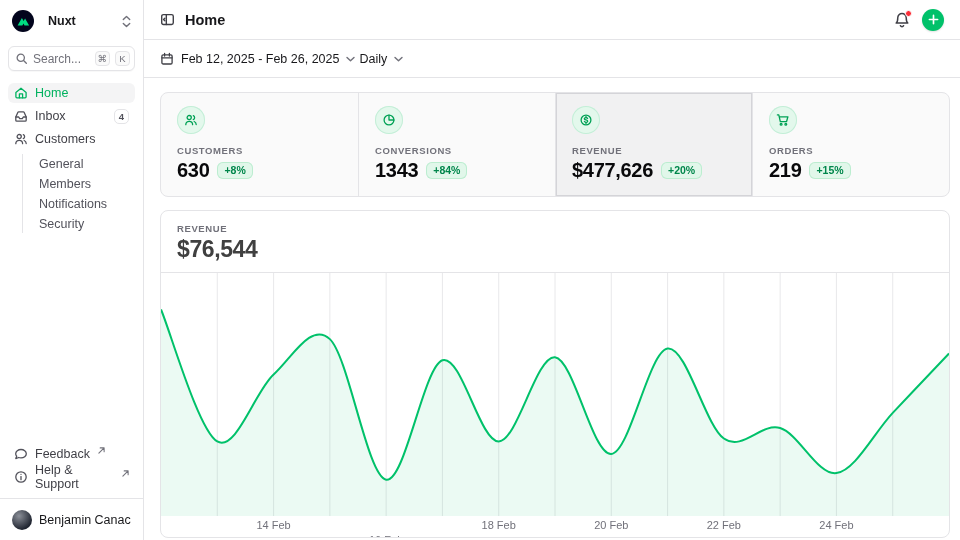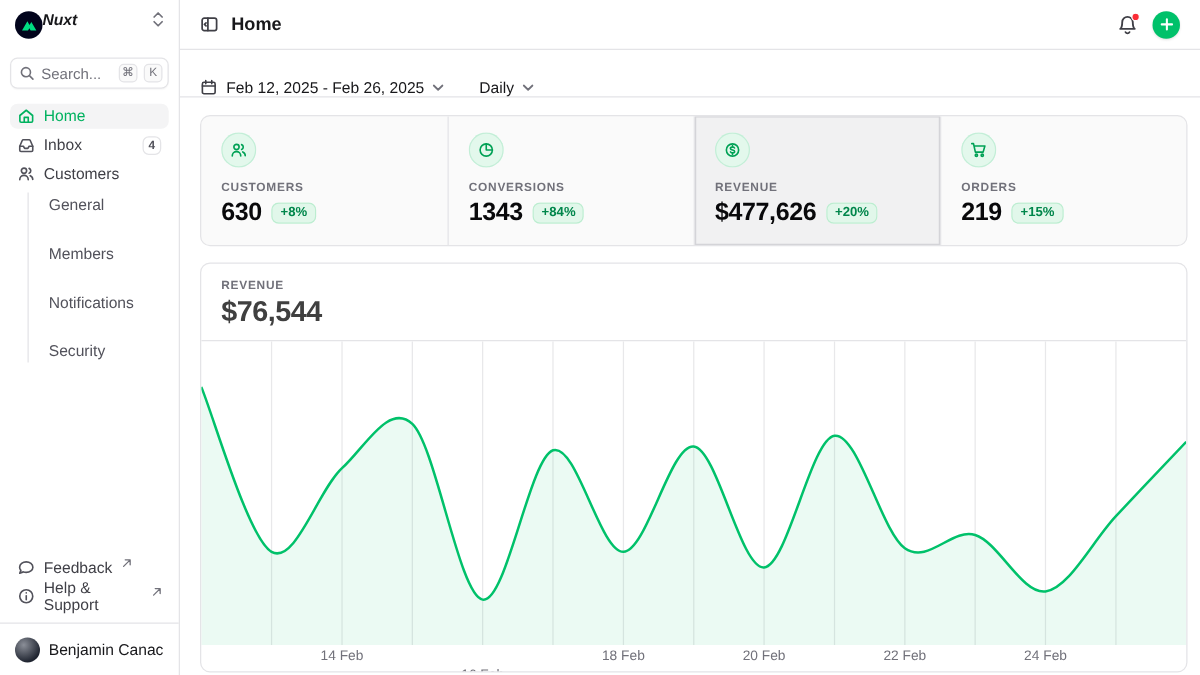--- a/index.html
+++ b/index.html
@@ -13,21 +13,21 @@
   .layout { display:flex; width:960px; height:540px; }
 
   
   .sidebar {
     width:144px; min-width:144px; height:540px;
     border-right:1px solid #E4E4E7;
     display:flex; flex-direction:column;
     padding:7px 8px 8px;
     background:#fff;
   }
-  .team-row { display:flex; gap:0; padding:2px 4px; height:28px; border-radius:6px; cursor:pointer;font-style:italic; }
+  .team-row { display:flex; align-items:center; gap:14px; padding:2px 4px; height:28px; border-radius:6px; cursor:pointer; }
   .team-logo { width:22px; height:22px; min-width:22px; border-radius:50%; background:#02041c; display:flex; align-items:center; justify-content:center; }
   .team-name { font-size:12.5px; font-weight:700; }
   .spacer { flex:1; }
   .muted-ic { color:#71717a; display:flex; }
 
   .search-box {
     margin-top:11px; height:25px;
     border:1px solid #E4E4E7; border-radius:6px;
     display:flex; align-items:center; gap:5px;
     padding:0 4px 0 6px; background:#fff;
@@ -51,21 +51,21 @@
   .nav-item.active { background:#F4F4F5; color:#00b25f; }
   .nav-item.active .nicon { color:#00b25f; }
   .count-badge {
     margin-left:auto; font-size:9.5px; font-weight:600; color:#52525b;
     border:1px solid #E4E4E7; border-radius:5px; background:#fff;
     height:15px; min-width:15px; padding:0 3px; line-height:13px; text-align:center;
   }
   .settings-children {
     margin:2px 0 0 14px; padding-left:12px;
     border-left:1px solid #E4E4E7;
-    display:flex; flex-direction:column; gap:20px;
+    display:flex; flex-direction:column; gap:1px;
   }
   .child-item {
     height:19px; display:flex; align-items:center;
     font-size:12.5px; font-weight:500; color:#52525B;
     padding:0 4px; border-radius:6px; cursor:pointer;
   }
 
   .sidebar-bottom { margin-top:auto; display:flex; flex-direction:column; gap:3px; }
   .ext-arrow { color:#71717a; margin-left:1px; transform:translateY(-4px); display:flex; }
   .sidebar-divider { border-top:1px solid #E4E4E7; margin:8px -8px 0; }
@@ -85,21 +85,21 @@
   .bell-wrap { position:relative; display:flex; color:#3f3f46; cursor:pointer; }
   .bell-dot { position:absolute; top:-2px; right:-2px; width:7px; height:7px; border-radius:50%; background:#FB2C36; border:1.5px solid #fff; }
   .plus-btn {
     width:22px; height:22px; border-radius:50%; border:none;
     background:#00C16A; color:#fff; display:flex; align-items:center; justify-content:center;
     cursor:pointer; padding:0; box-shadow:0 1px 2px rgba(0,0,0,.12);
   }
 
   .toolbar {
     height:38px; min-height:38px; border-bottom:1px solid #E4E4E7;
-    display:flex; align-items:flex-end; gap:28px; padding:0 16px;
+    display:flex; align-items:center; gap:4px; padding:0 16px;
   }
   .ghost-btn { display:flex; align-items:center; gap:7px; font-size:12.5px; font-weight:500; color:#18181b; cursor:pointer; }
   .ghost-btn .cicon { display:flex; color:#3f3f46; }
   .chev { display:flex; color:#71717a; }
 
   .content { flex:1; padding:14px 10px 0 16px; }
 
   
   .stats-row {
     display:grid; grid-template-columns:repeat(4,1fr);

